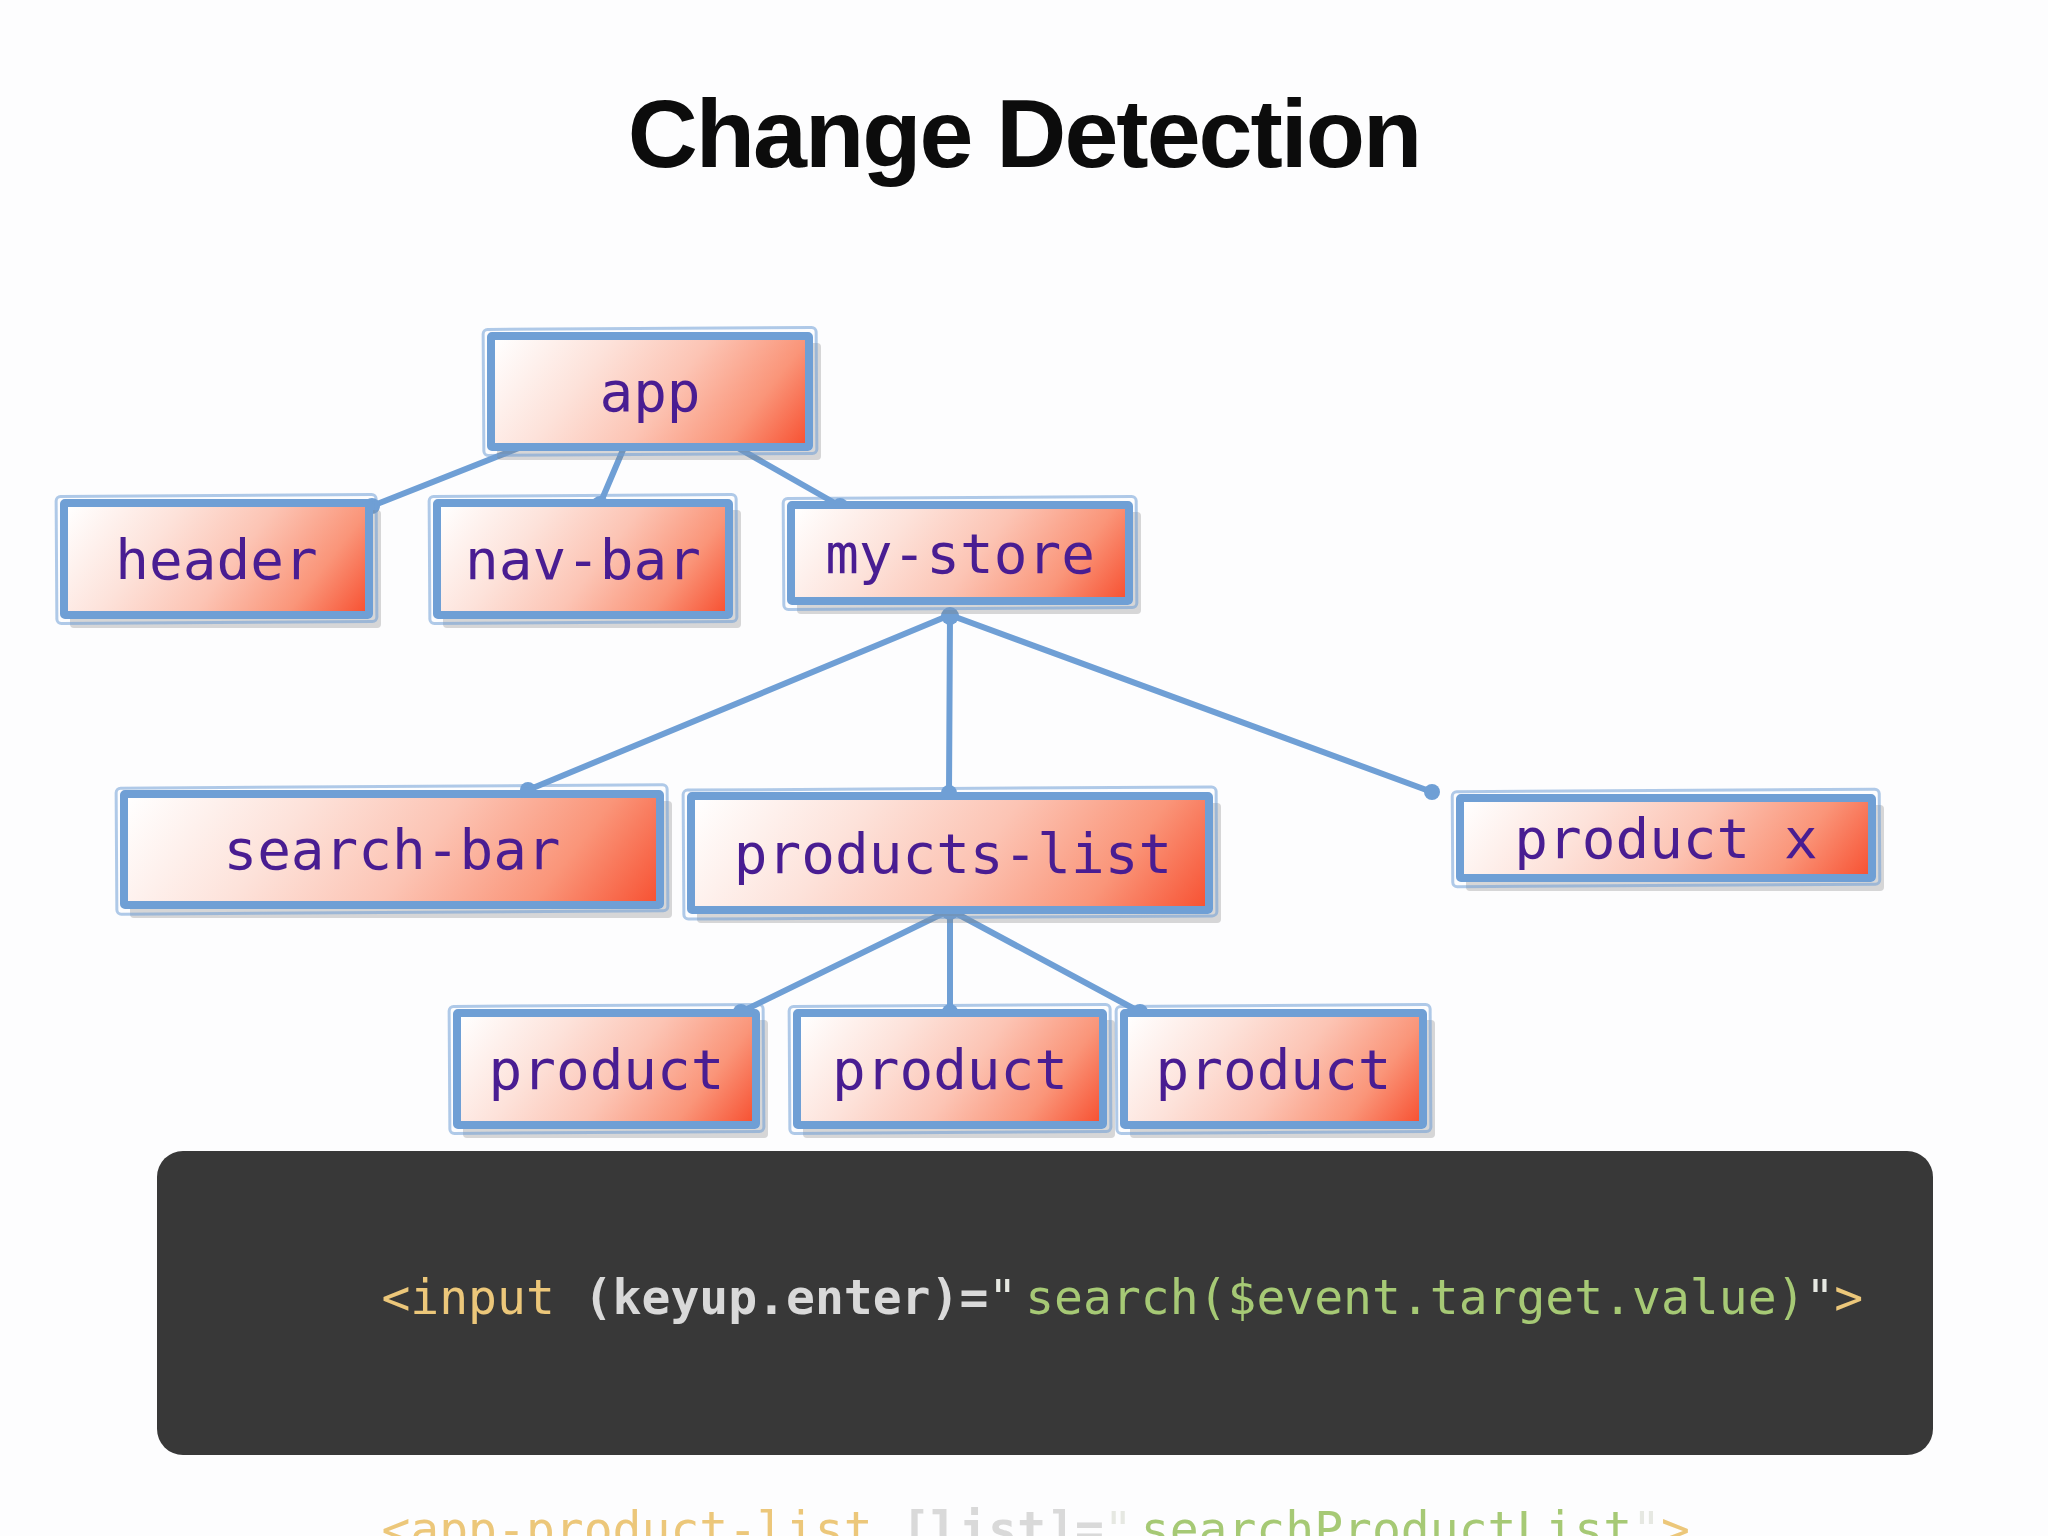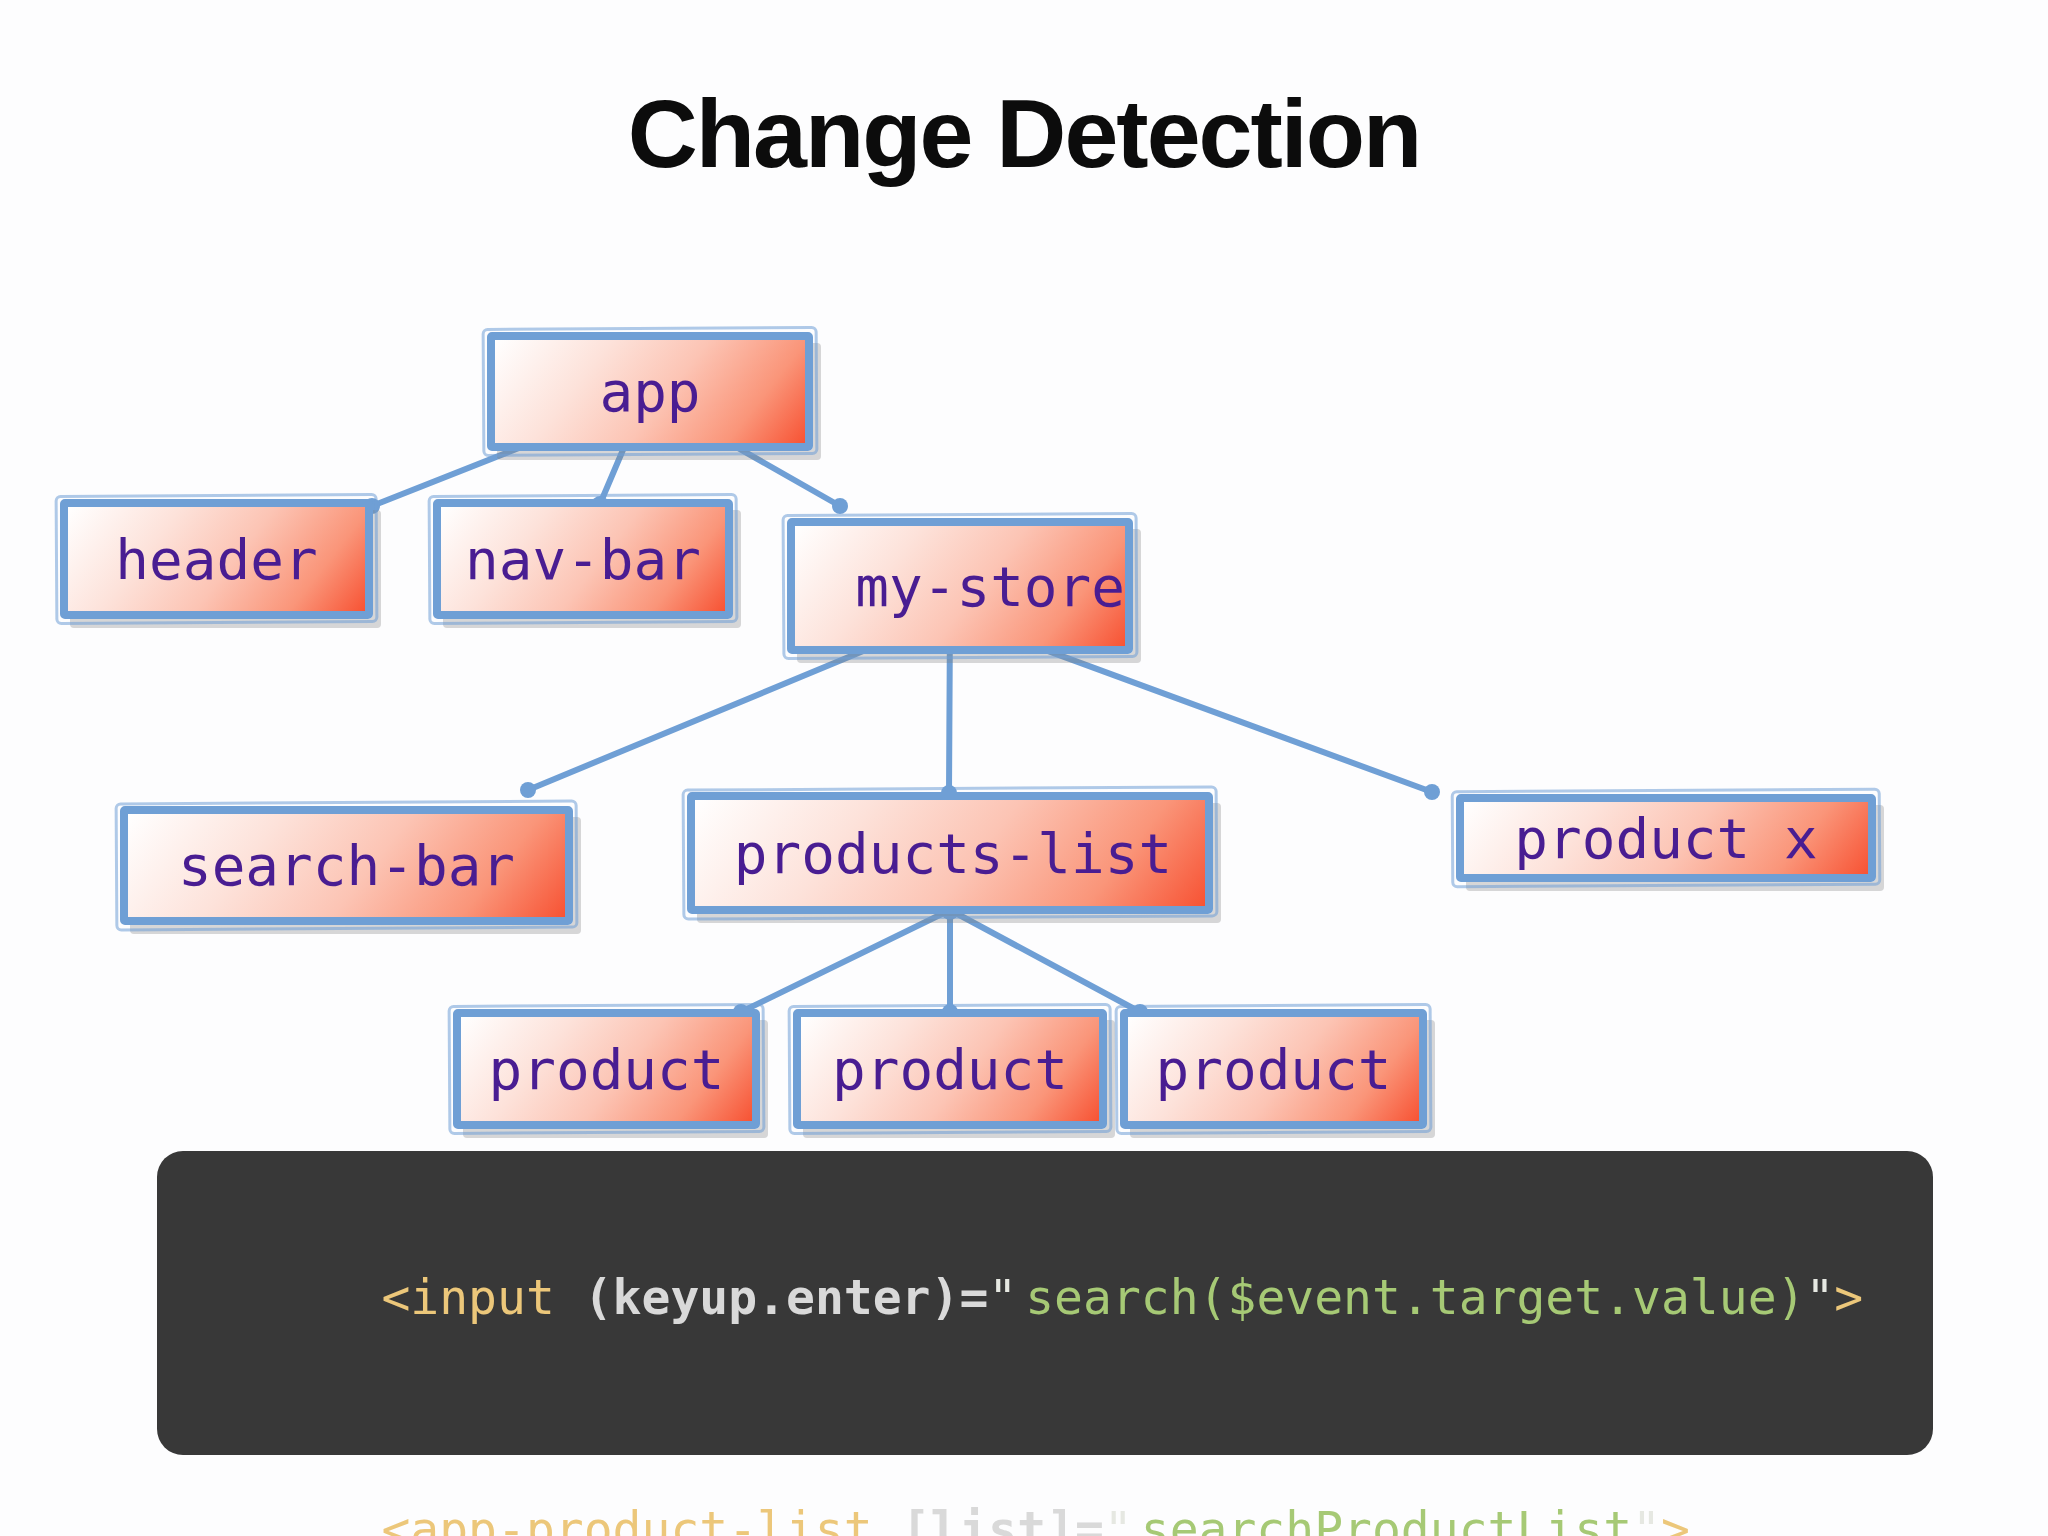--- a/index.html
+++ b/index.html
@@ -65,22 +65,22 @@
   .node-label {
     font-family: "DejaVu Sans Mono", monospace;
     font-size: 56px;
     color: var(--node-purple);
     white-space: nowrap;
   }
   
   .pos-app            { left: 487px;  top: 284px;  width: 326px; height: 119px; margin-top: 48px; }
   .pos-header         { left: 60px;   top: 499px;  width: 313px; height: 120px; }
   .pos-nav-bar        { left: 433px;  top: 499px;  width: 300px; height: 120px; }
-  .pos-my-store       { left: 787px;  top: 518px;  width: 346px; height: 136px; justify-content: flex-end; }
-  .pos-search-bar     { left: 120px;  top: 790px;  width: 453px; height: 119px; margin-top: 16px; }
+  .pos-my-store       { left: 787px;  top: 501px;  width: 346px; height: 104px; }
+  .pos-search-bar     { left: 120px;  top: 790px;  width: 544px; height: 119px; }
   .pos-products-list  { left: 687px;  top: 792px;  width: 526px; height: 122px; padding-left: 6px; }
   .pos-product-x      { left: 1456px; top: 794px;  width: 420px; height: 88px; }
   .pos-product-1      { left: 453px;  top: 1009px; width: 307px; height: 120px; }
   .pos-product-2      { left: 793px;  top: 1009px; width: 314px; height: 120px; }
   .pos-product-3      { left: 1120px; top: 1009px; width: 307px; height: 120px; }
   
   .codeblock {
     position: absolute;
     z-index: 2;
     left: 157px;

